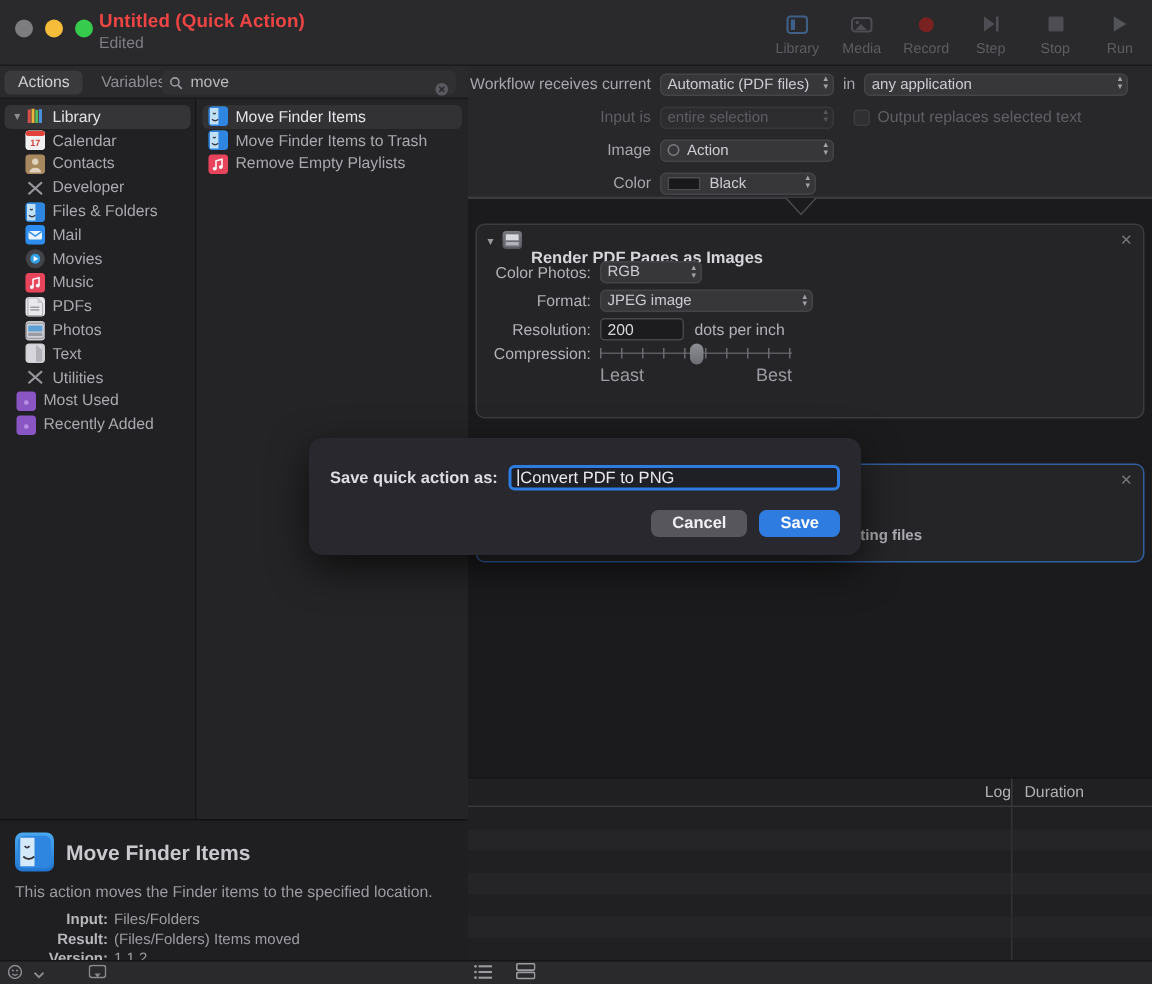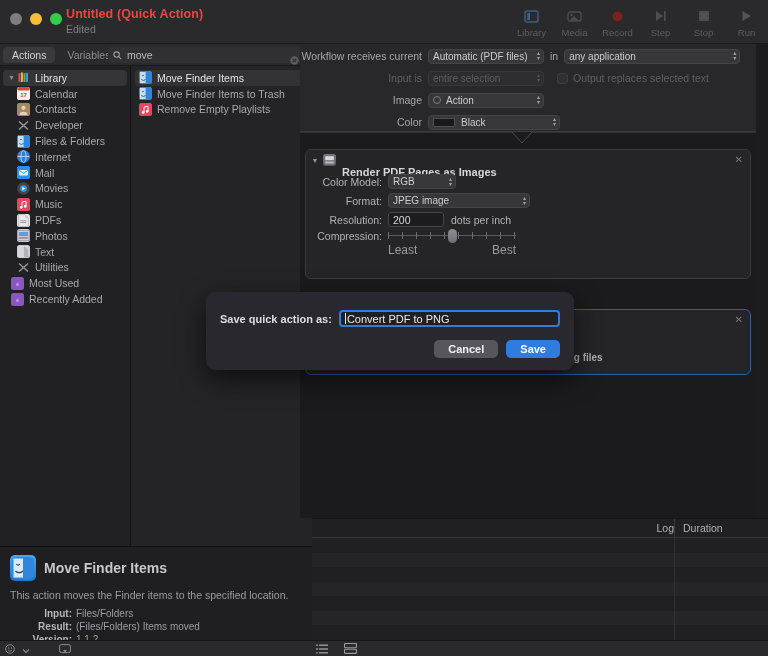--- a/index.html
+++ b/index.html
@@ -118,21 +118,21 @@
   .statusbar{
     position:absolute; left:0; top:640px; width:768px; height:16px;
     background:#2a2a2c; border-top:1px solid #141416;
     display:flex; align-items:center;
   }
   .sb-l{ display:flex; align-items:center; gap:7px; margin-left:5px; }
   .sb-r{ position:absolute; left:316px; display:flex; gap:16px; }
 
   
   .canvas{
-    position:absolute; left:300px; top:44px; width:456px; height:474px;
+    position:absolute; left:312px; top:44px; width:456px; height:474px;
     background:#1b1b1d;
   }
   .wfheader{
     position:absolute; left:0; top:0; width:456px; height:88px;
     background:#28282b; border-bottom:1px solid #39393d;
   }
   .wfrow{ display:flex; align-items:center; height:20px; margin-top:2px; }
   .wflab{ width:128px; text-align:right; font-size:10.5px; color:#a6a6ac; padding-right:6px; }
   .wflab.dim{ color:#5f5f65; }
   .popup{
@@ -364,30 +364,20 @@
             <svg width="13" height="13" viewBox="0 0 13 13">
                 <rect width="13" height="13" rx="2.5" fill="#2f86e0"></rect>
                 <rect x="1" y="1" width="5.6" height="11" fill="#bfe0f7"></rect>
                 <path d="M3 4.2 q0.9 1.3 1.8 0" stroke="#3a3a40" stroke-width=".8" fill="none"></path>
                 <path d="M2.3 8.5 q2 2 4.2 0" stroke="#3a3a40" stroke-width=".8" fill="none"></path>
               </svg>
           </div>
           <div class="lname">Files &amp; Folders</div>
         </div>
 
-        <div class="lrow child">
-          <div class="ic i-net">
-            <svg width="13" height="13" viewBox="0 0 13 13">
-                <circle cx="6.5" cy="6.5" r="6" fill="#2f7fd8"></circle>
-                <ellipse cx="6.5" cy="6.5" rx="2.6" ry="6" fill="none" stroke="#cfe6fb" stroke-width=".8"></ellipse>
-                <line x1="0.7" y1="6.5" x2="12.3" y2="6.5" stroke="#cfe6fb" stroke-width=".8"></line>
-              </svg>
-          </div>
-          <div class="lname">Internet</div>
-        </div>
 
         <div class="lrow child">
           <div class="ic i-mail">
             <svg width="13" height="13" viewBox="0 0 13 13">
                 <rect width="13" height="13" rx="2.5" fill="#2c8cf0"></rect>
                 <rect x="2" y="4" width="9" height="5.6" rx="1" fill="#eaf4fe"></rect>
                 <path d="M2.3 4.4 L6.5 7.4 L10.7 4.4" stroke="#2c8cf0" stroke-width=".9" fill="none"></path>
               </svg>
           </div>
           <div class="lname">Mail</div>
@@ -591,21 +581,21 @@
           <span>Action</span>
           <span class="chev">
               <span>▴</span>
               <span>▾</span>
             </span>
         </div>
       </div>
 
       <div class="wfrow">
         <div class="wflab">Color</div>
-        <div class="popup" style="width:132px">
+        <div class="popup" style="width:104px">
           <span class="swatch"></span>
           <span>Black</span>
           <span class="chev">
               <span>▴</span>
               <span>▾</span>
             </span>
         </div>
       </div>
     </div>
 
@@ -624,21 +614,21 @@
               <rect x="1.2" y="1.2" width="8.6" height="4" fill="#d8d8de"></rect>
               <rect x="1.2" y="6.4" width="8.6" height="2.2" fill="#b4b4bb"></rect>
             </svg>
         </span>
         <span class="act-title">Render PDF Pages as Images</span>
         <span class="act-close">✕</span>
       </div>
       <div class="act-body">
 
         <div class="arow2">
-          <div class="arlab">Color Model:</div>
+          <div class="arlab">Color Photos:</div>
           <div class="popup" style="width:68px">
             <span>RGB</span>
             <span class="chev">
                 <span>▴</span>
                 <span>▾</span>
               </span>
           </div>
         </div>
 
         <div class="arow2">

